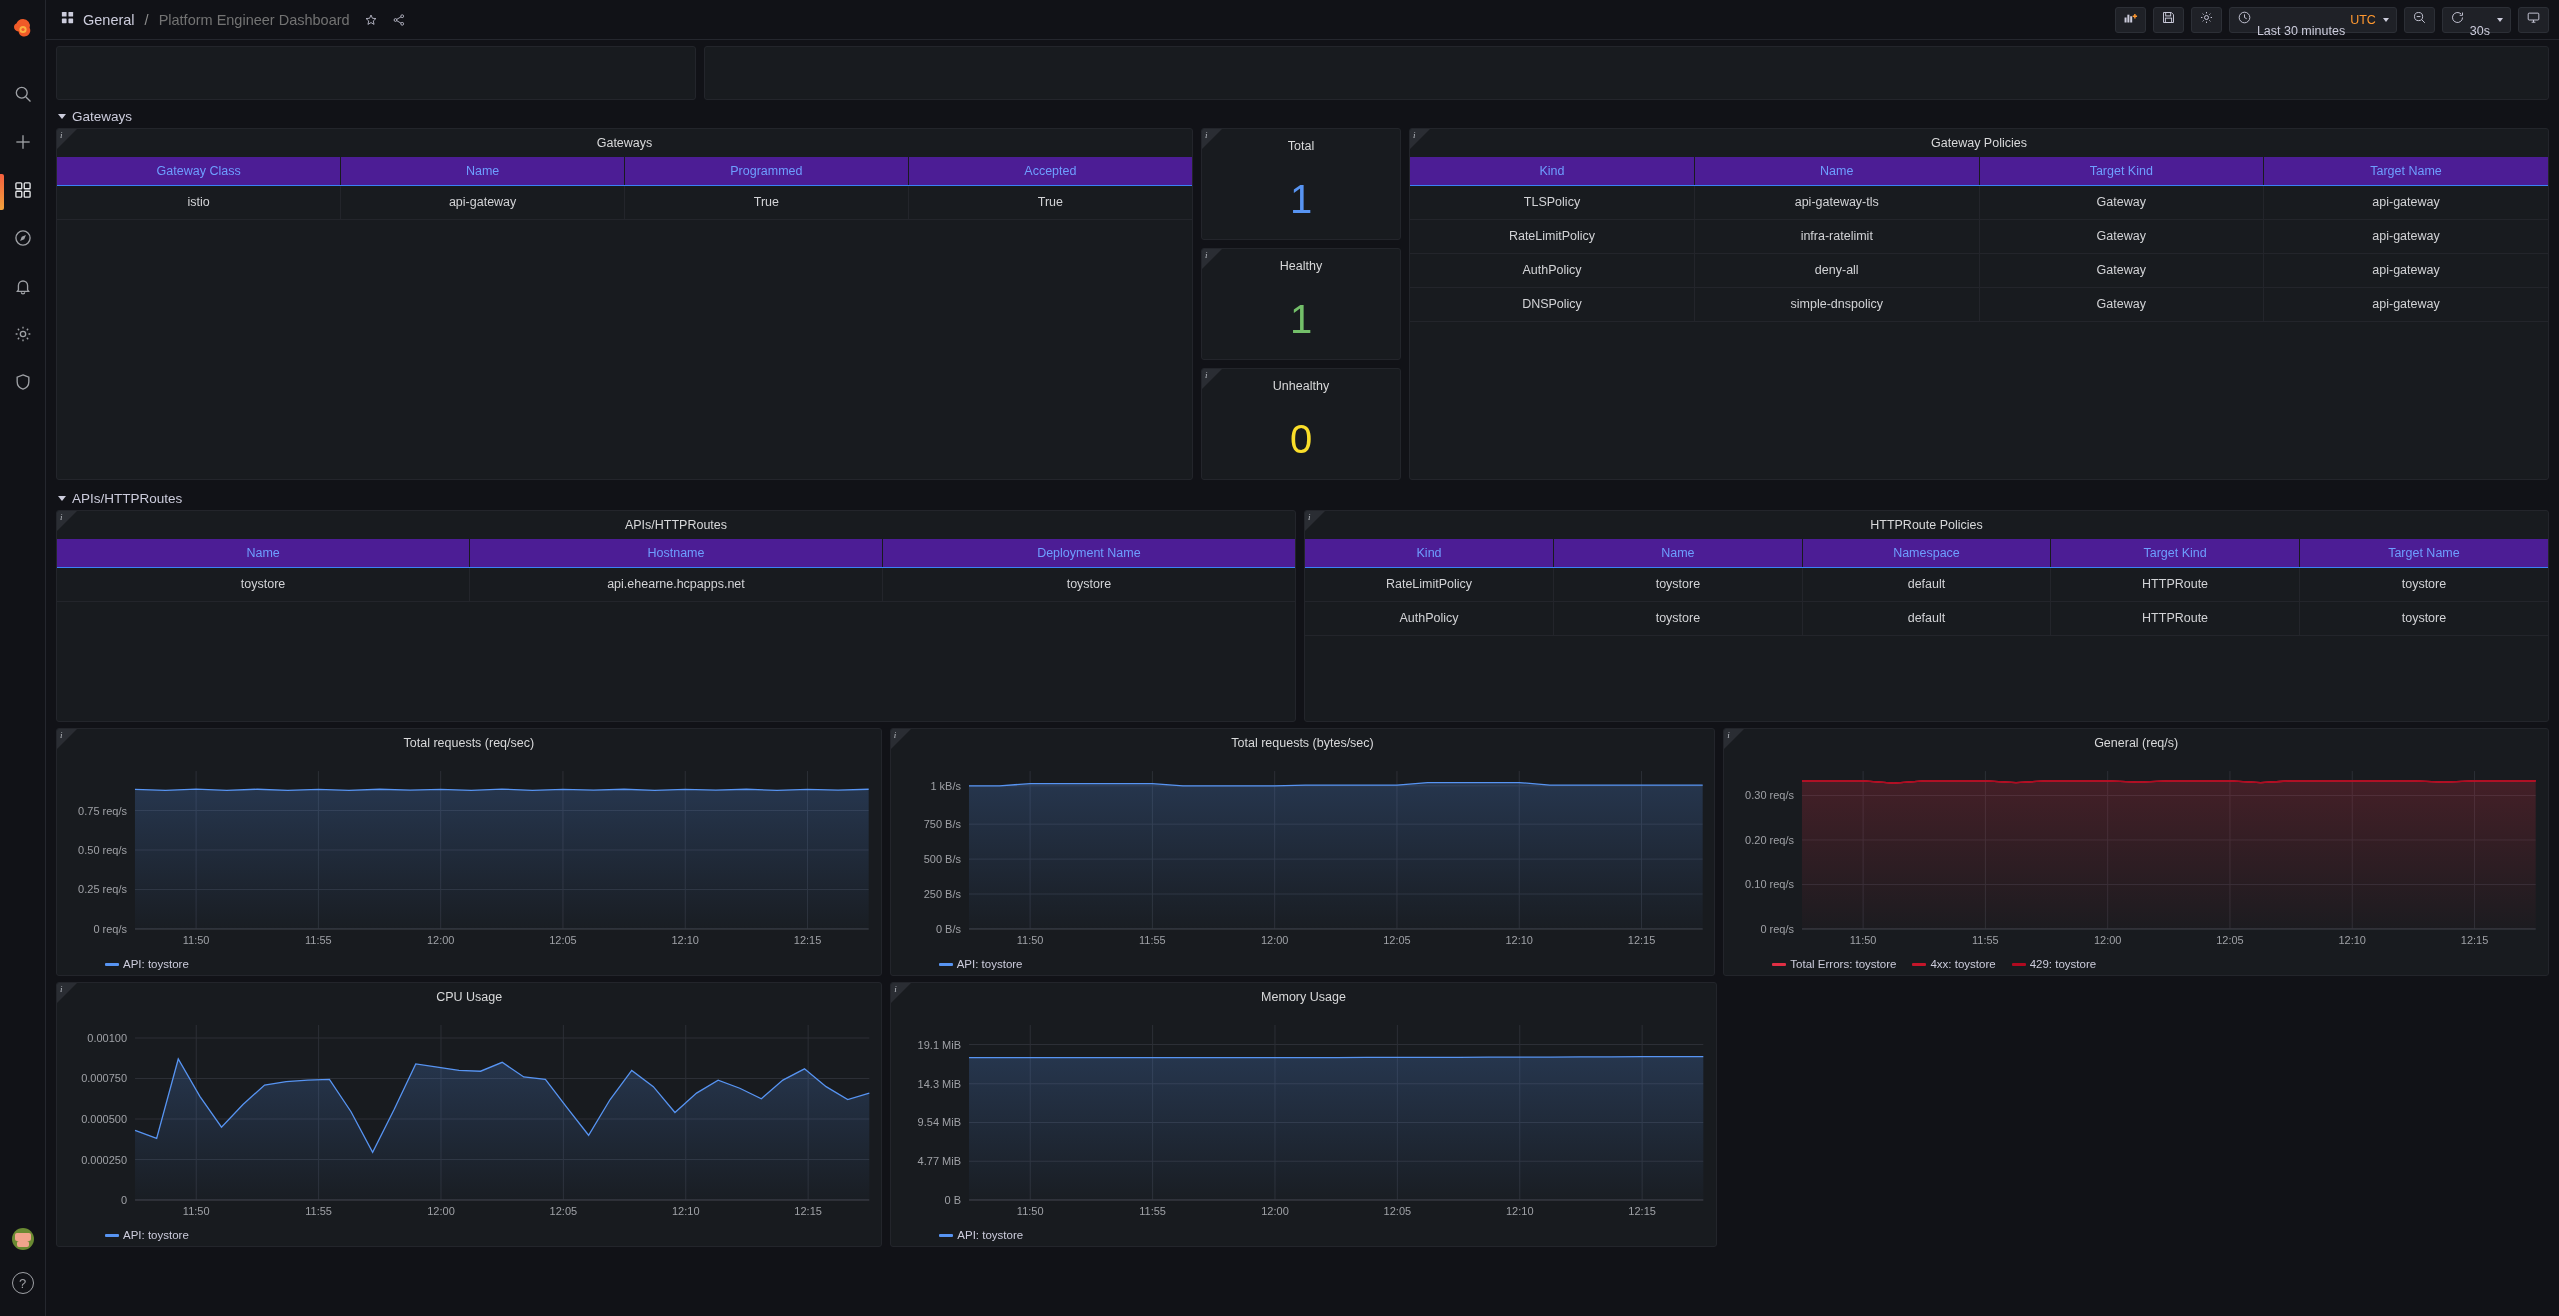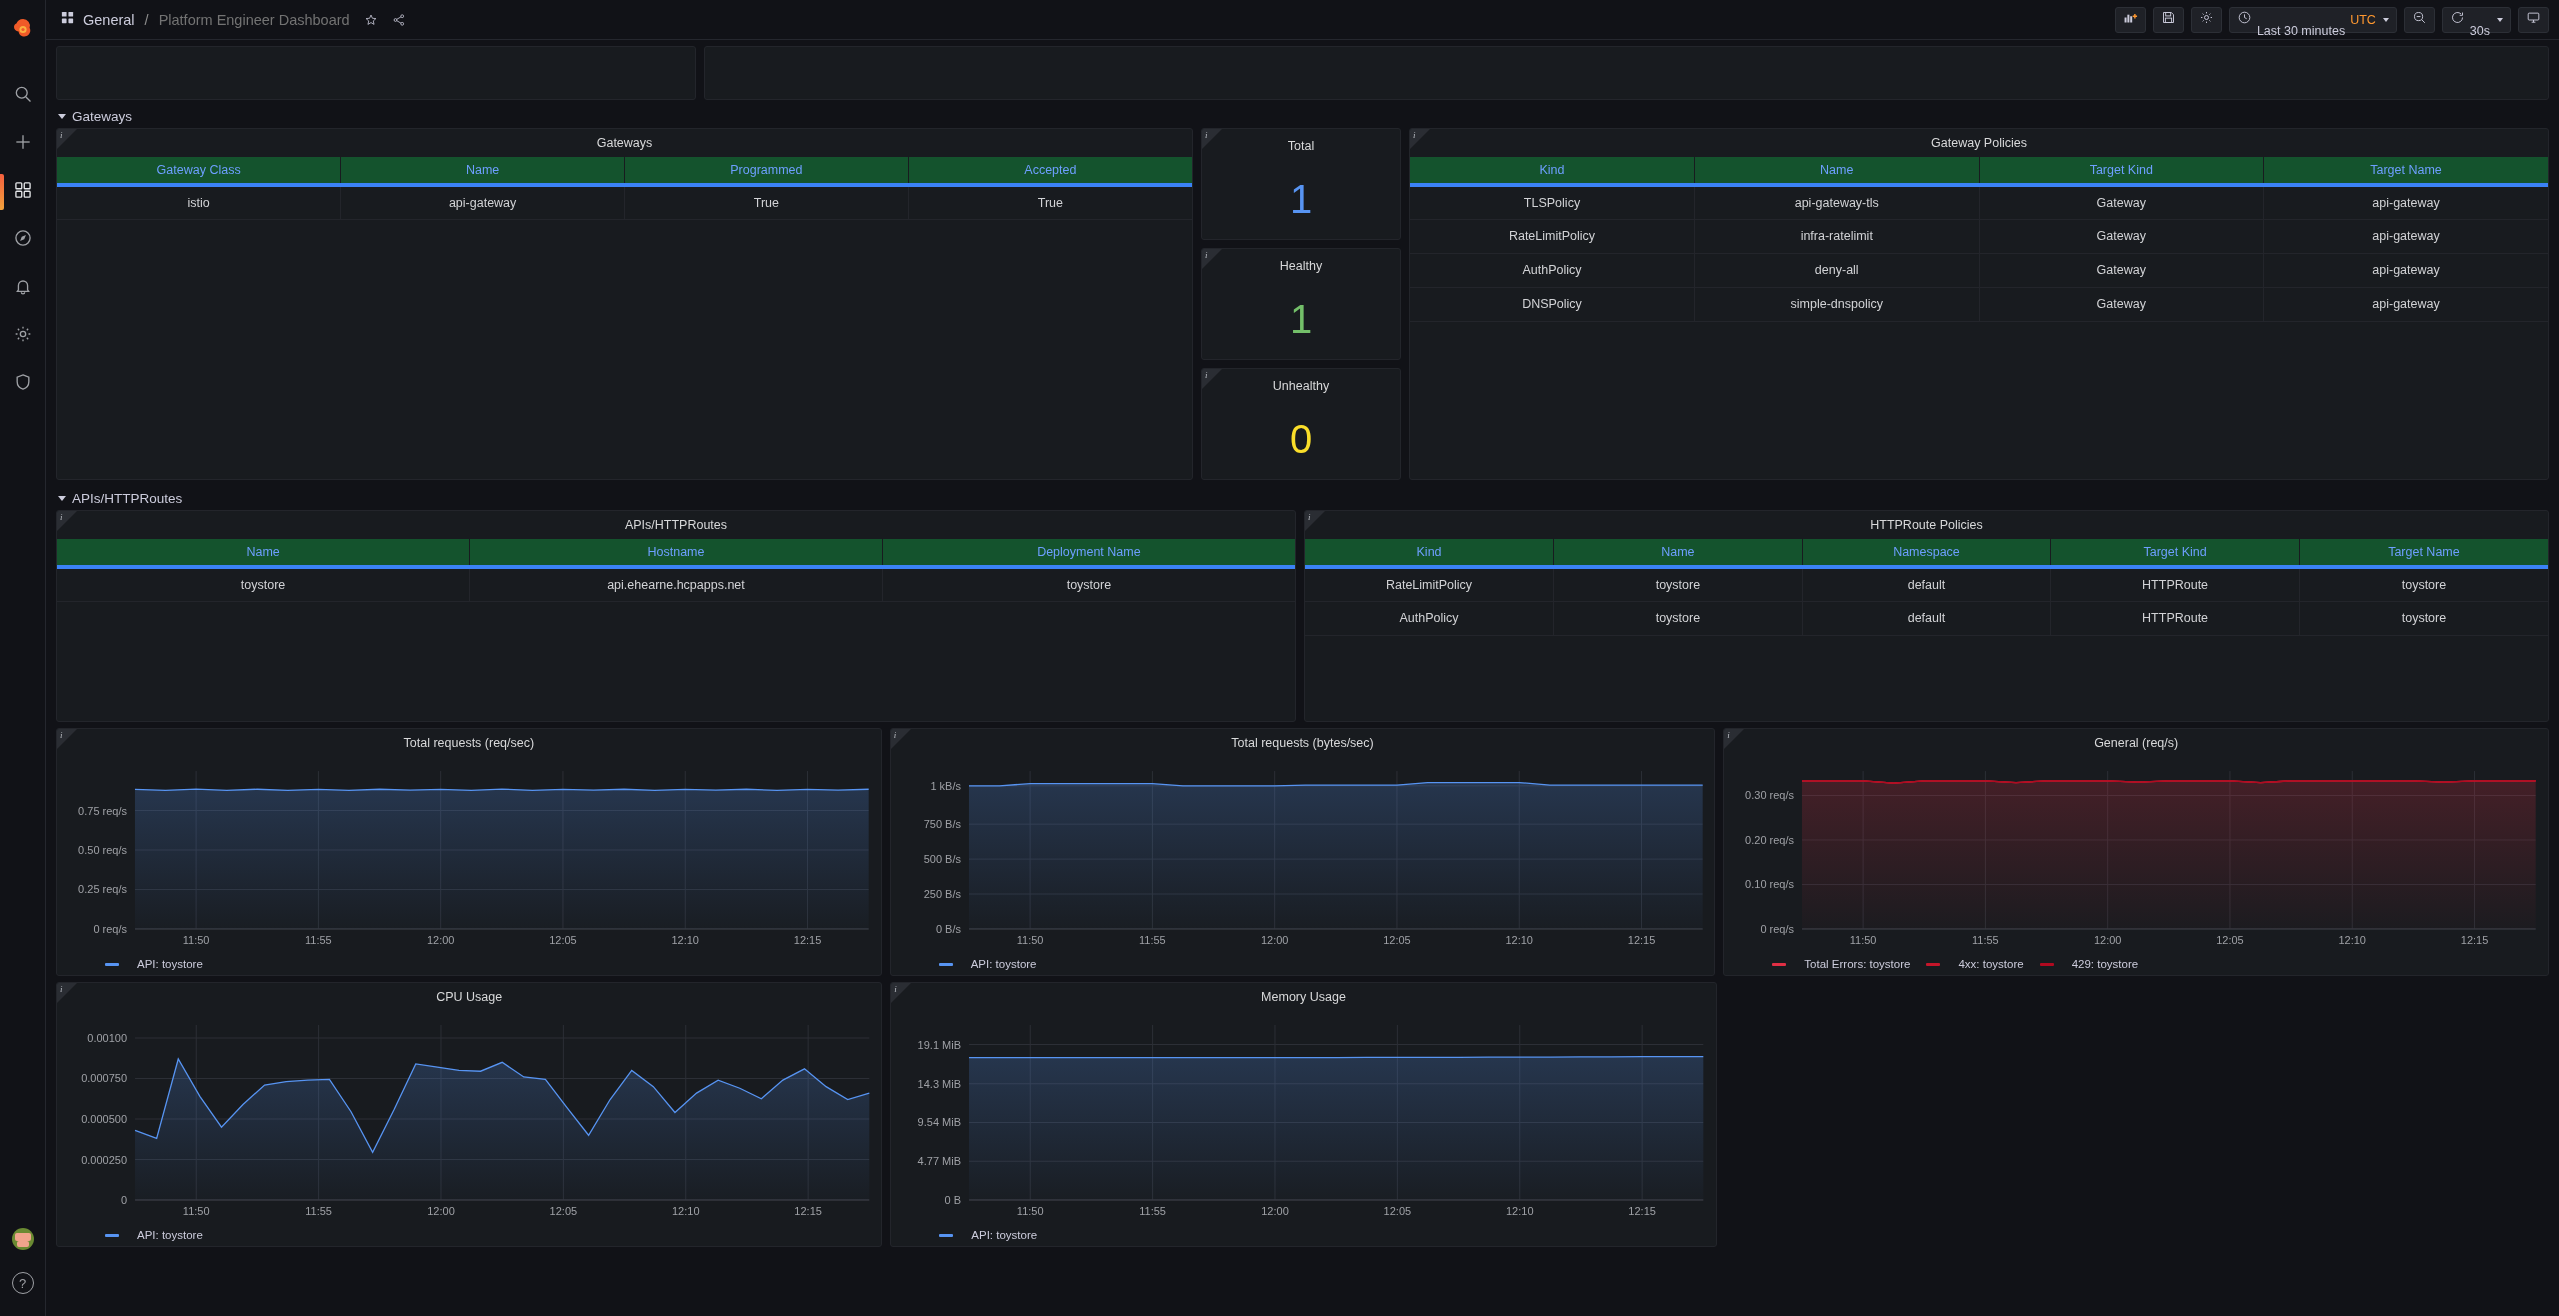--- a/index.html
+++ b/index.html
@@ -113,42 +113,42 @@
     cursor: pointer;
   }
   .info-i {
     position: absolute; top: 1px; left: 3px; font-size: 9px; color: #b9bcc2;
     font-family: "Liberation Serif", serif; font-style: italic; cursor: pointer;
   }
 
   
   .gtable { width: 100%; border-collapse: collapse; table-layout: fixed; }
   .gtable th {
-    background: #14532d; color: #6e9fff; font-weight: 400; font-size: 12.5px;
+    background: #4c1d95; color: #6e9fff; font-weight: 400; font-size: 12.5px;
     height: 28px; text-align: center; border-right: 1px solid #181b1f;
-    border-bottom: 4px solid #3b82f6; cursor: pointer;
+    border-bottom: 1px solid #3b82f6; cursor: pointer;
   }
   .gtable th:last-child { border-right: none; }
   .gtable td {
     height: 34px; text-align: center; font-size: 12.5px; color: #d2d3d6;
     border-right: 1px solid #23252b; border-bottom: 1px solid #23252b;
   }
   .gtable td:last-child { border-right: none; }
 
   
   .stat-panel { align-items: stretch; }
   .stat-title { height: 26px; display:flex; align-items:center; justify-content:center;
                 font-size: 12.5px; color: #d8d9da; margin-top: 4px; }
   .stat-value { flex: 1; display: flex; align-items: center; justify-content: center;
                 font-size: 40px; font-weight: 500; line-height: 1; }
 
   
   .ts-body { flex: 1; position: relative; }
   .ts-legend { height: 22px; display: flex; align-items: center; gap: 16px; padding-left: 48px; }
-  .leg-item { display: flex; align-items: center; gap: 18px; font-size: 11.5px; color: #ccccdc; cursor: pointer; }
+  .leg-item { display: flex; align-items: center; gap: 4px; font-size: 11.5px; color: #ccccdc; cursor: pointer; }
   .leg-swatch { width: 14px; height: 3px; border-radius: 1px; }
   svg.chart { width: 100%; height: 100%; display: block; }
   .ax-label { font-size: 11px; fill: #9fa1a6; font-family: "Liberation Sans", sans-serif; }
   .grid-line { stroke: #2c2f36; stroke-width: 1; }
   .axis-line { stroke: #3a3d45; stroke-width: 1; }
 </style>
 </head>
 <body>
 
 <div class="app">

